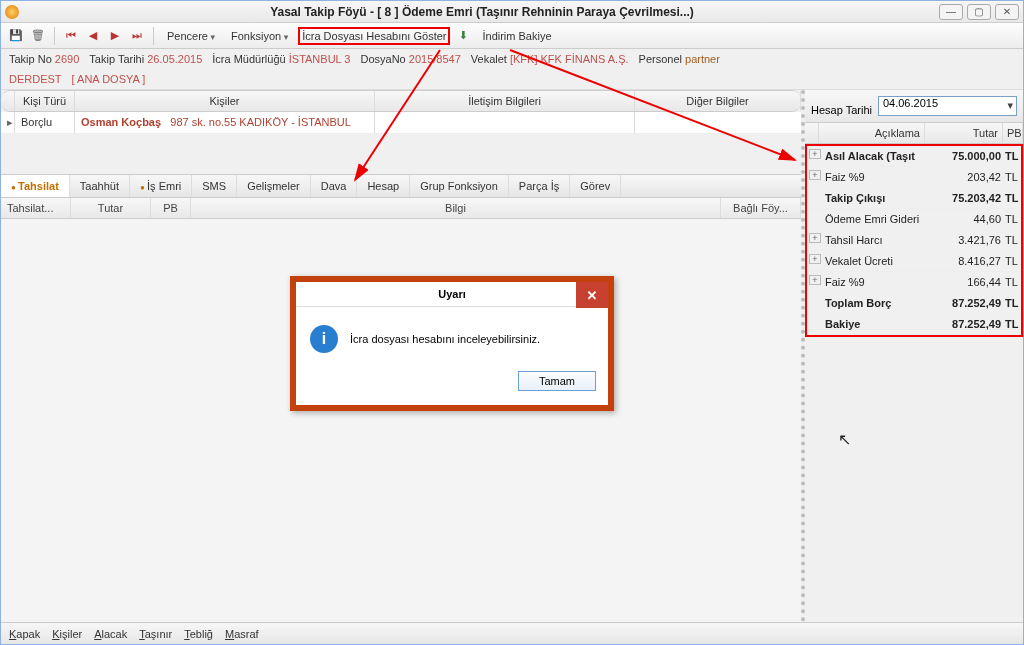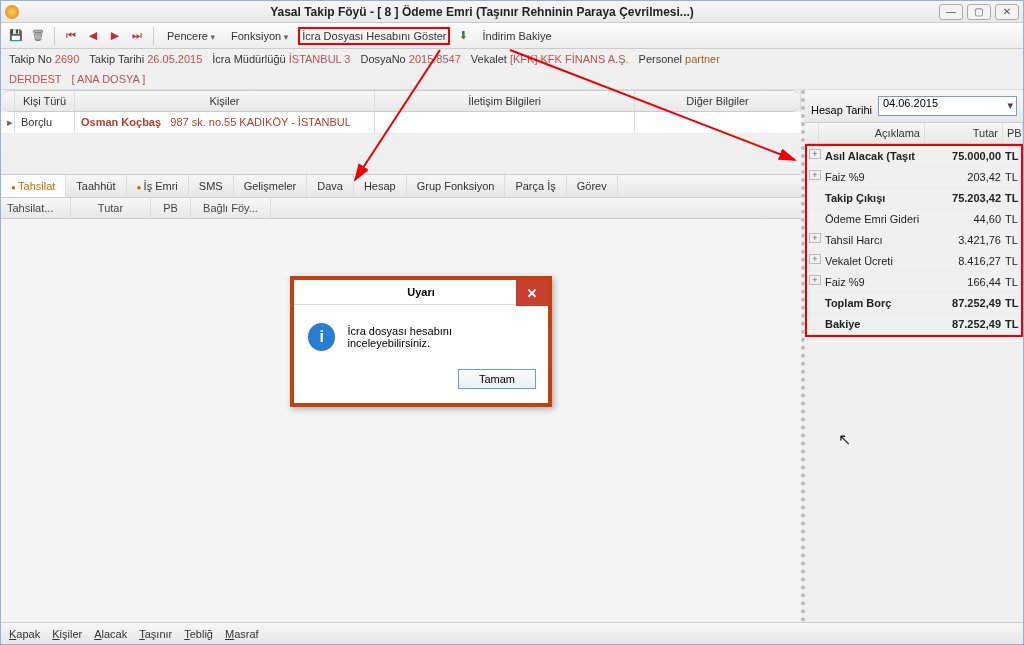--- a/index.html
+++ b/index.html
@@ -24,39 +24,39 @@
   .left { flex:1; display:flex; flex-direction:column; border-right:4px dotted #bbb; }
   .right { width:218px; display:flex; flex-direction:column; }
   .grid-head { display:flex; background:linear-gradient(#f7f7f7,#e8e8e8); border-top:1px solid #ccc; border-bottom:1px solid #ccc;border-radius:9px; }
   .grid-head .cell,.grid-row .cell { padding:4px 6px; border-right:1px solid #ddd; text-align:center; color:#333; }
   .grid-row { display:flex; background:#fff; border-bottom:1px solid #eee; }
   .grid-row .cell { text-align:left; }
   .w60{width:60px}.w300{width:300px}.w260{width:260px}.wfill{flex:1}
   .tabs { display:flex; background:linear-gradient(#f7f7f7,#e6e6e6); border-top:1px solid #ccc; border-bottom:1px solid #ccc; margin-top:40px; }
   .tab { padding:5px 10px; color:#333; cursor:pointer; border-right:1px solid #ddd; }
   .tab.dot::before { content:"● "; color:#c07000; font-size:8px; }
-  .tab.active { background:#fff; color:#c07000; font-weight:normal;text-align:right; }
+  .tab.active { background:#fff; color:#c07000; font-weight:bold;text-align:right; }
   .subhead { display:flex; background:linear-gradient(#f7f7f7,#e8e8e8); border-bottom:1px solid #ccc; }
   .subhead .cell { padding:4px 6px; border-right:1px solid #ddd; text-align:center; color:#444; }
   .blank { flex:1; background:#f4f4f4; position:relative; }
   .right-head { display:flex; align-items:flex-end; padding:6px 6px; gap:6px; background:linear-gradient(#f7f7f7,#e8e8e8); border-bottom:1px solid #ccc; }
   .date-input { flex:1; height:20px; border:1px solid #7a9ec5; background:#fff; padding:0 18px 0 4px; position:relative; }
   .date-input::after { content:"▾"; position:absolute; right:3px; top:2px; color:#444; }
   .acct-head { display:flex; background:linear-gradient(#f7f7f7,#e8e8e8); border-bottom:1px solid #ccc; }
   .acct-head .c { padding:4px 4px; border-right:1px solid #ddd; text-align:right; color:#333; }
   .acct-box { border:2px solid #e00; }
   .acct-row { display:flex; border-bottom:1px solid #eee; }
   .acct-row .exp { width:12px; text-align:center; color:#666; border:1px solid #bbb; margin:3px 2px 3px 2px; height:10px; line-height:8px; font-size:9px; }
   .acct-row .lbl { flex:1; padding:4px 2px 4px 2px; color:#222;}
   .acct-row .amt { width:78px; text-align:right; padding:4px 2px; color:#222;}
   .acct-row .cur { width:18px; padding:4px 2px; color:#222;}
   .acct-row.bold .lbl,.acct-row.bold .amt,.acct-row.bold .cur { font-weight:bold; }
   .statusbar { height:22px; background:linear-gradient(#f7f7f7,#e6e6e6); border-top:1px solid #ccc; display:flex; align-items:center; padding:0 8px; gap:12px; color:#333; }
   .statusbar span { cursor:pointer; }
-  .dialog { position:absolute; left:290px; top:276px; width:262px; background:#fff; border:4px solid #c2410c; box-shadow:2px 2px 6px rgba(0,0,0,0.3); z-index:50; }
+  .dialog { position:absolute; left:290px; top:276px; width:324px; background:#fff; border:6px solid #c2410c; box-shadow:2px 2px 6px rgba(0,0,0,0.3); z-index:50; }
   .dlg-title { background:#fff; padding:6px 8px; font-weight:bold; text-align:center; border-bottom:1px solid #ddd; position:relative; }
   .dlg-close { position:absolute; right:0; top:0; width:32px; height:26px; background:#c84030; color:#fff; display:flex;align-items:center;justify-content:center; font-size:13px; cursor:pointer;}
   .dlg-body { padding:18px 14px 10px; display:flex; gap:12px; align-items:center; }
   .dlg-icon { width:28px;height:28px;border-radius:50%;background:#2a7ed0;color:#fff;display:flex;align-items:center;justify-content:center;font-weight:bold;font-size:16px;}
   .dlg-footer { padding:8px 12px 14px; display:flex; justify-content:flex-end; }
   .dlg-btn { padding:3px 20px; border:1px solid #6a9fd4; background:linear-gradient(#fdfdfd,#e8f0fa); cursor:pointer; }
   svg.arrow { position:absolute; pointer-events:none; z-index:40; }
   .cursor { position:absolute; left:838px; top:430px; font-size:16px; color:#222; z-index:30;}
 </style>
 </head>
@@ -130,20 +130,21 @@
           <div class="tab">Hesap</div>
           <div class="tab">Grup Fonksiyon</div>
           <div class="tab">Parça İş</div>
           <div class="tab">Görev</div>
         </div>
 
       <div class="subhead">
         <div class="cell" style="width:70px;text-align:left">Tahsilat...</div>
         <div class="cell" style="width:80px">Tutar</div>
         <div class="cell" style="width:40px">PB</div>
+        <div class="cell wfill">Bilgi</div>
         <div class="cell" style="width:80px">Bağlı Föy...</div>
       </div>
 
       <div class="blank"></div>
     </div>
 
     <div class="right">
       <div class="right-head">
         <span>Hesap Tarihi</span>
         <div class="date-input">04.06.2015</div>

